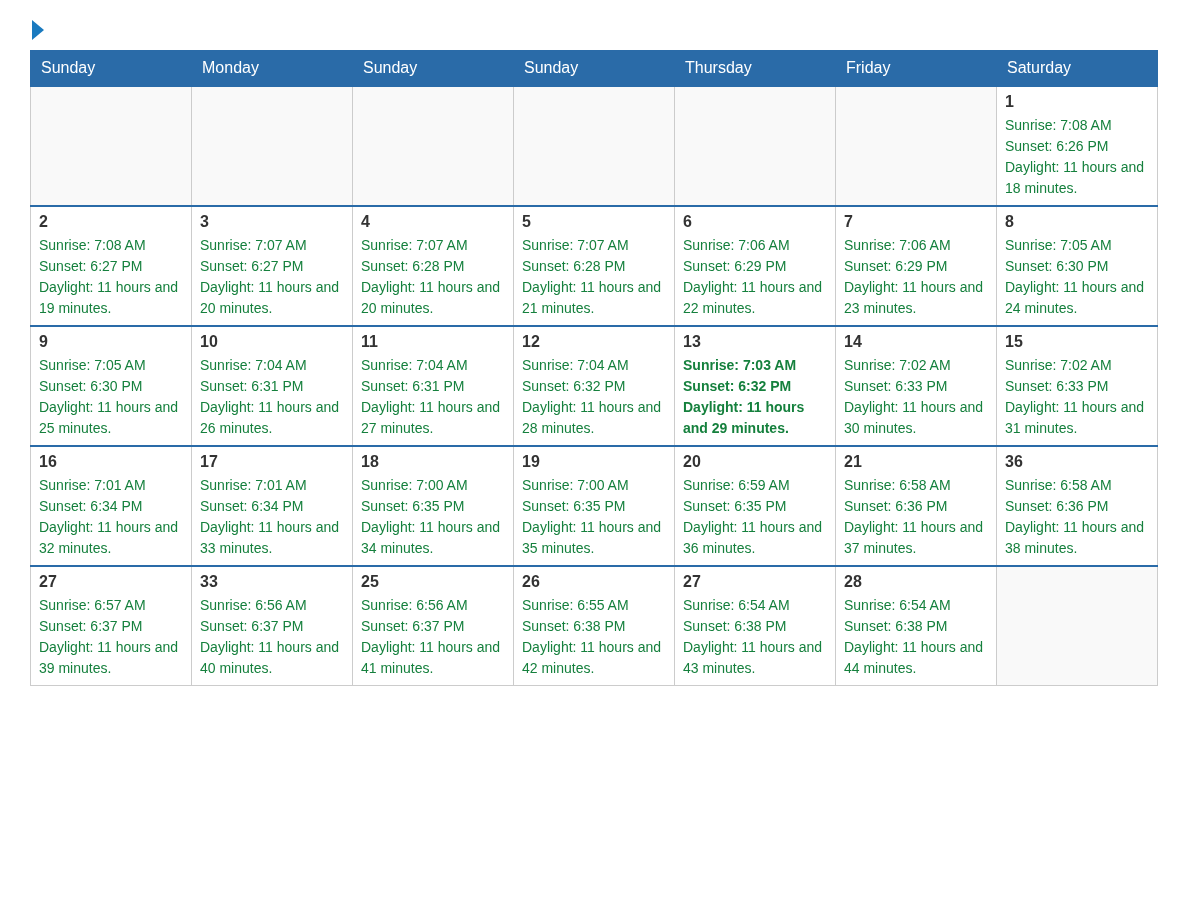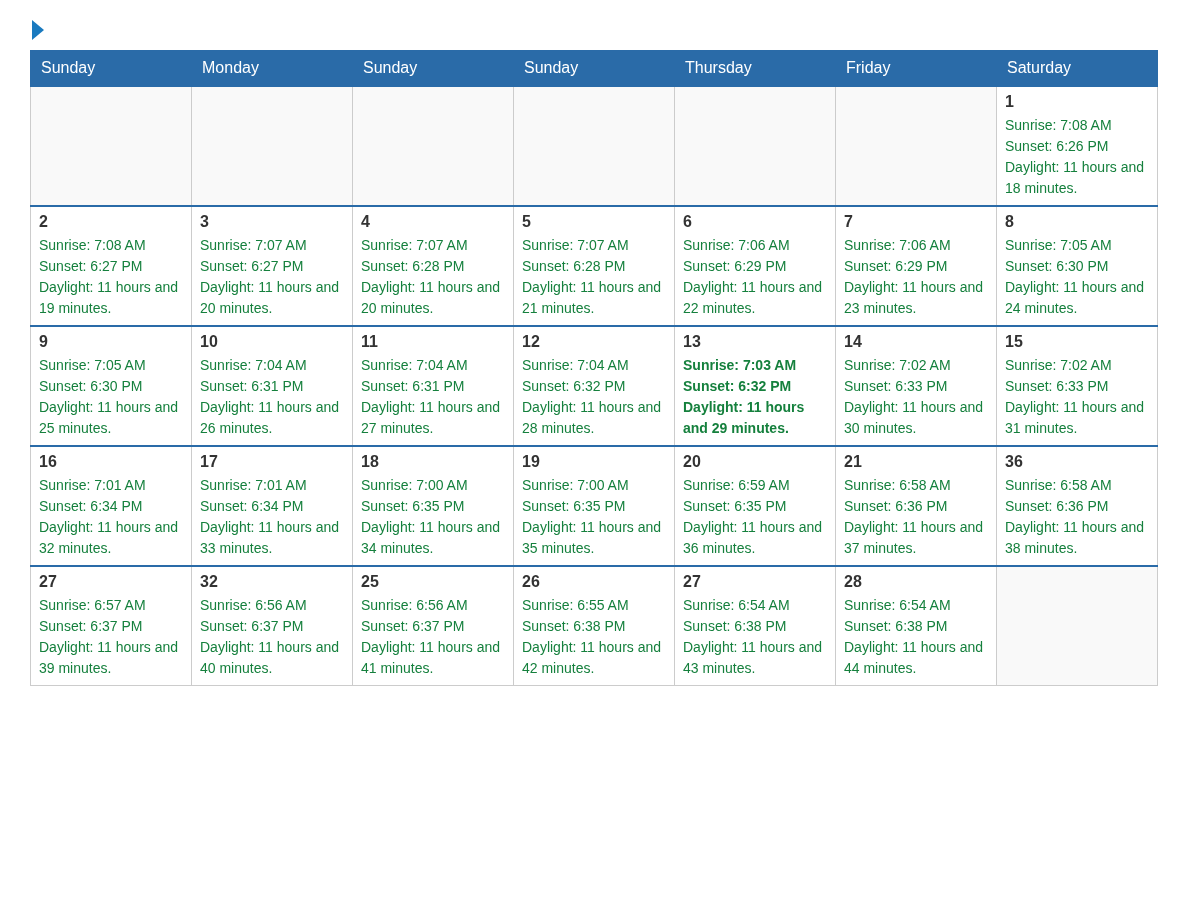--- a/index.html
+++ b/index.html
@@ -279,21 +279,21 @@
         </td>
       </tr>
       <tr class="week-row">
         <td>
           <span class="day-num">27</span>
           <div class="day-info" style="white-space: pre-line;">Sunrise: 6:57 AM
 Sunset: 6:37 PM
 Daylight: 11 hours and 39 minutes.</div>
         </td>
         <td>
-          <span class="day-num">32</span>
+          <span class="day-num">33</span>
           <div class="day-info" style="white-space: pre-line;">Sunrise: 6:56 AM
 Sunset: 6:37 PM
 Daylight: 11 hours and 40 minutes.</div>
         </td>
         <td>
           <span class="day-num">25</span>
           <div class="day-info" style="white-space: pre-line;">Sunrise: 6:56 AM
 Sunset: 6:37 PM
 Daylight: 11 hours and 41 minutes.</div>
         </td>

